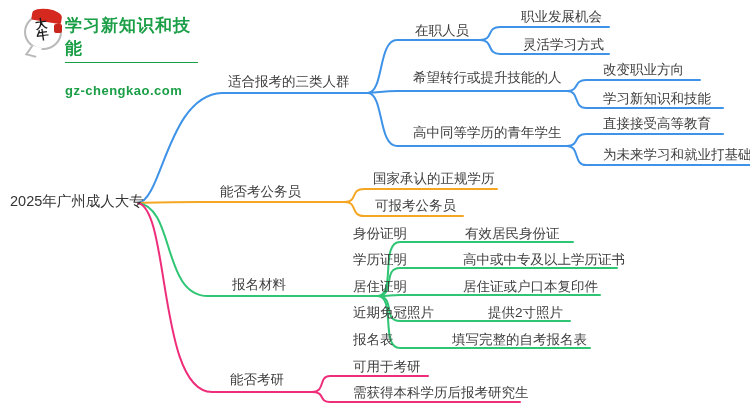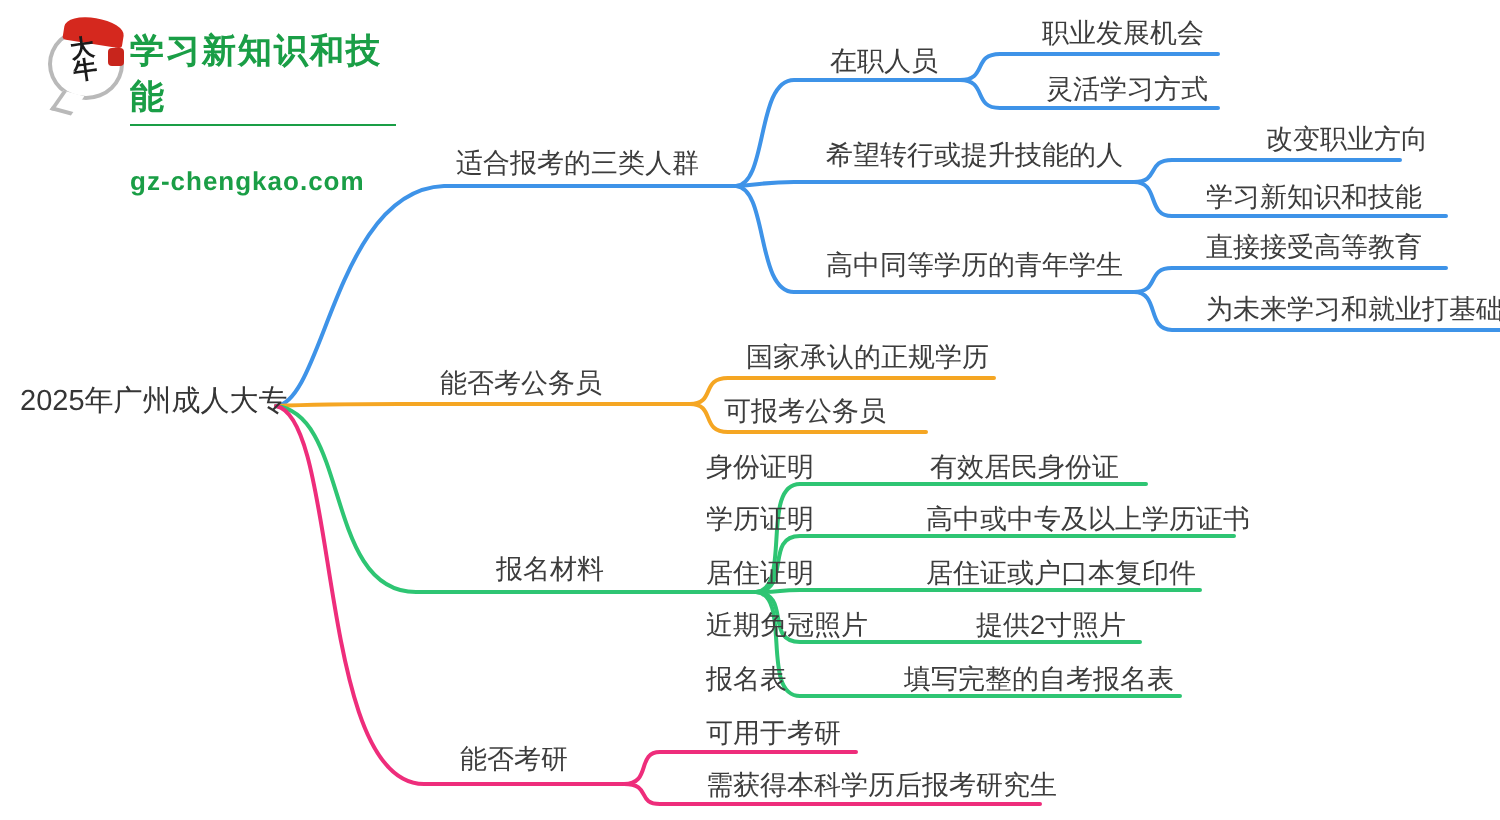--- a/index.html
+++ b/index.html
@@ -93,31 +93,31 @@
     </g>
   </svg>
 
   <div class="node root-node" style="left:10px;top:194px;">2025年广州成人大专</div>
 
   <div class="node" style="left:228px;top:74px;">适合报考的三类人群</div>
   <div class="node" style="left:415px;top:23px;">在职人员</div>
   <div class="node" style="left:521px;top:9px;text-align:right;">职业发展机会</div>
   <div class="node" style="left:523px;top:37px;">灵活学习方式</div>
   <div class="node" style="left:413px;top:70px;">希望转行或提升技能的人</div>
-  <div class="node" style="left:633px;top:62px;">改变职业方向</div>
+  <div class="node" style="left:603px;top:62px;">改变职业方向</div>
   <div class="node" style="left:603px;top:91px;">学习新知识和技能</div>
   <div class="node" style="left:413px;top:125px;">高中同等学历的青年学生</div>
   <div class="node" style="left:603px;top:116px;">直接接受高等教育</div>
   <div class="node" style="left:603px;top:147px;">为未来学习和就业打基础</div>
 
   <div class="node" style="left:220px;top:184px;">能否考公务员</div>
   <div class="node" style="left:373px;top:171px;font-family:Liberation Serif, serif;">国家承认的正规学历</div>
-  <div class="node" style="left:362px;top:198px;text-align:center;">可报考公务员</div>
+  <div class="node" style="left:375px;top:198px;text-align:center;">可报考公务员</div>
 
-  <div class="node" style="left:248px;top:277px;">报名材料</div>
+  <div class="node" style="left:232px;top:277px;">报名材料</div>
   <div class="node" style="left:353px;top:226px;">身份证明</div>
   <div class="node" style="left:465px;top:226px;">有效居民身份证</div>
   <div class="node" style="left:353px;top:252px;">学历证明</div>
   <div class="node" style="left:463px;top:252px;">高中或中专及以上学历证书</div>
   <div class="node" style="left:353px;top:279px;">居住证明</div>
   <div class="node" style="left:463px;top:279px;">居住证或户口本复印件</div>
   <div class="node" style="left:353px;top:305px;">近期免冠照片</div>
   <div class="node" style="left:488px;top:305px;">提供2寸照片</div>
   <div class="node" style="left:353px;top:332px;">报名表</div>
   <div class="node" style="left:452px;top:332px;">填写完整的自考报名表</div>

